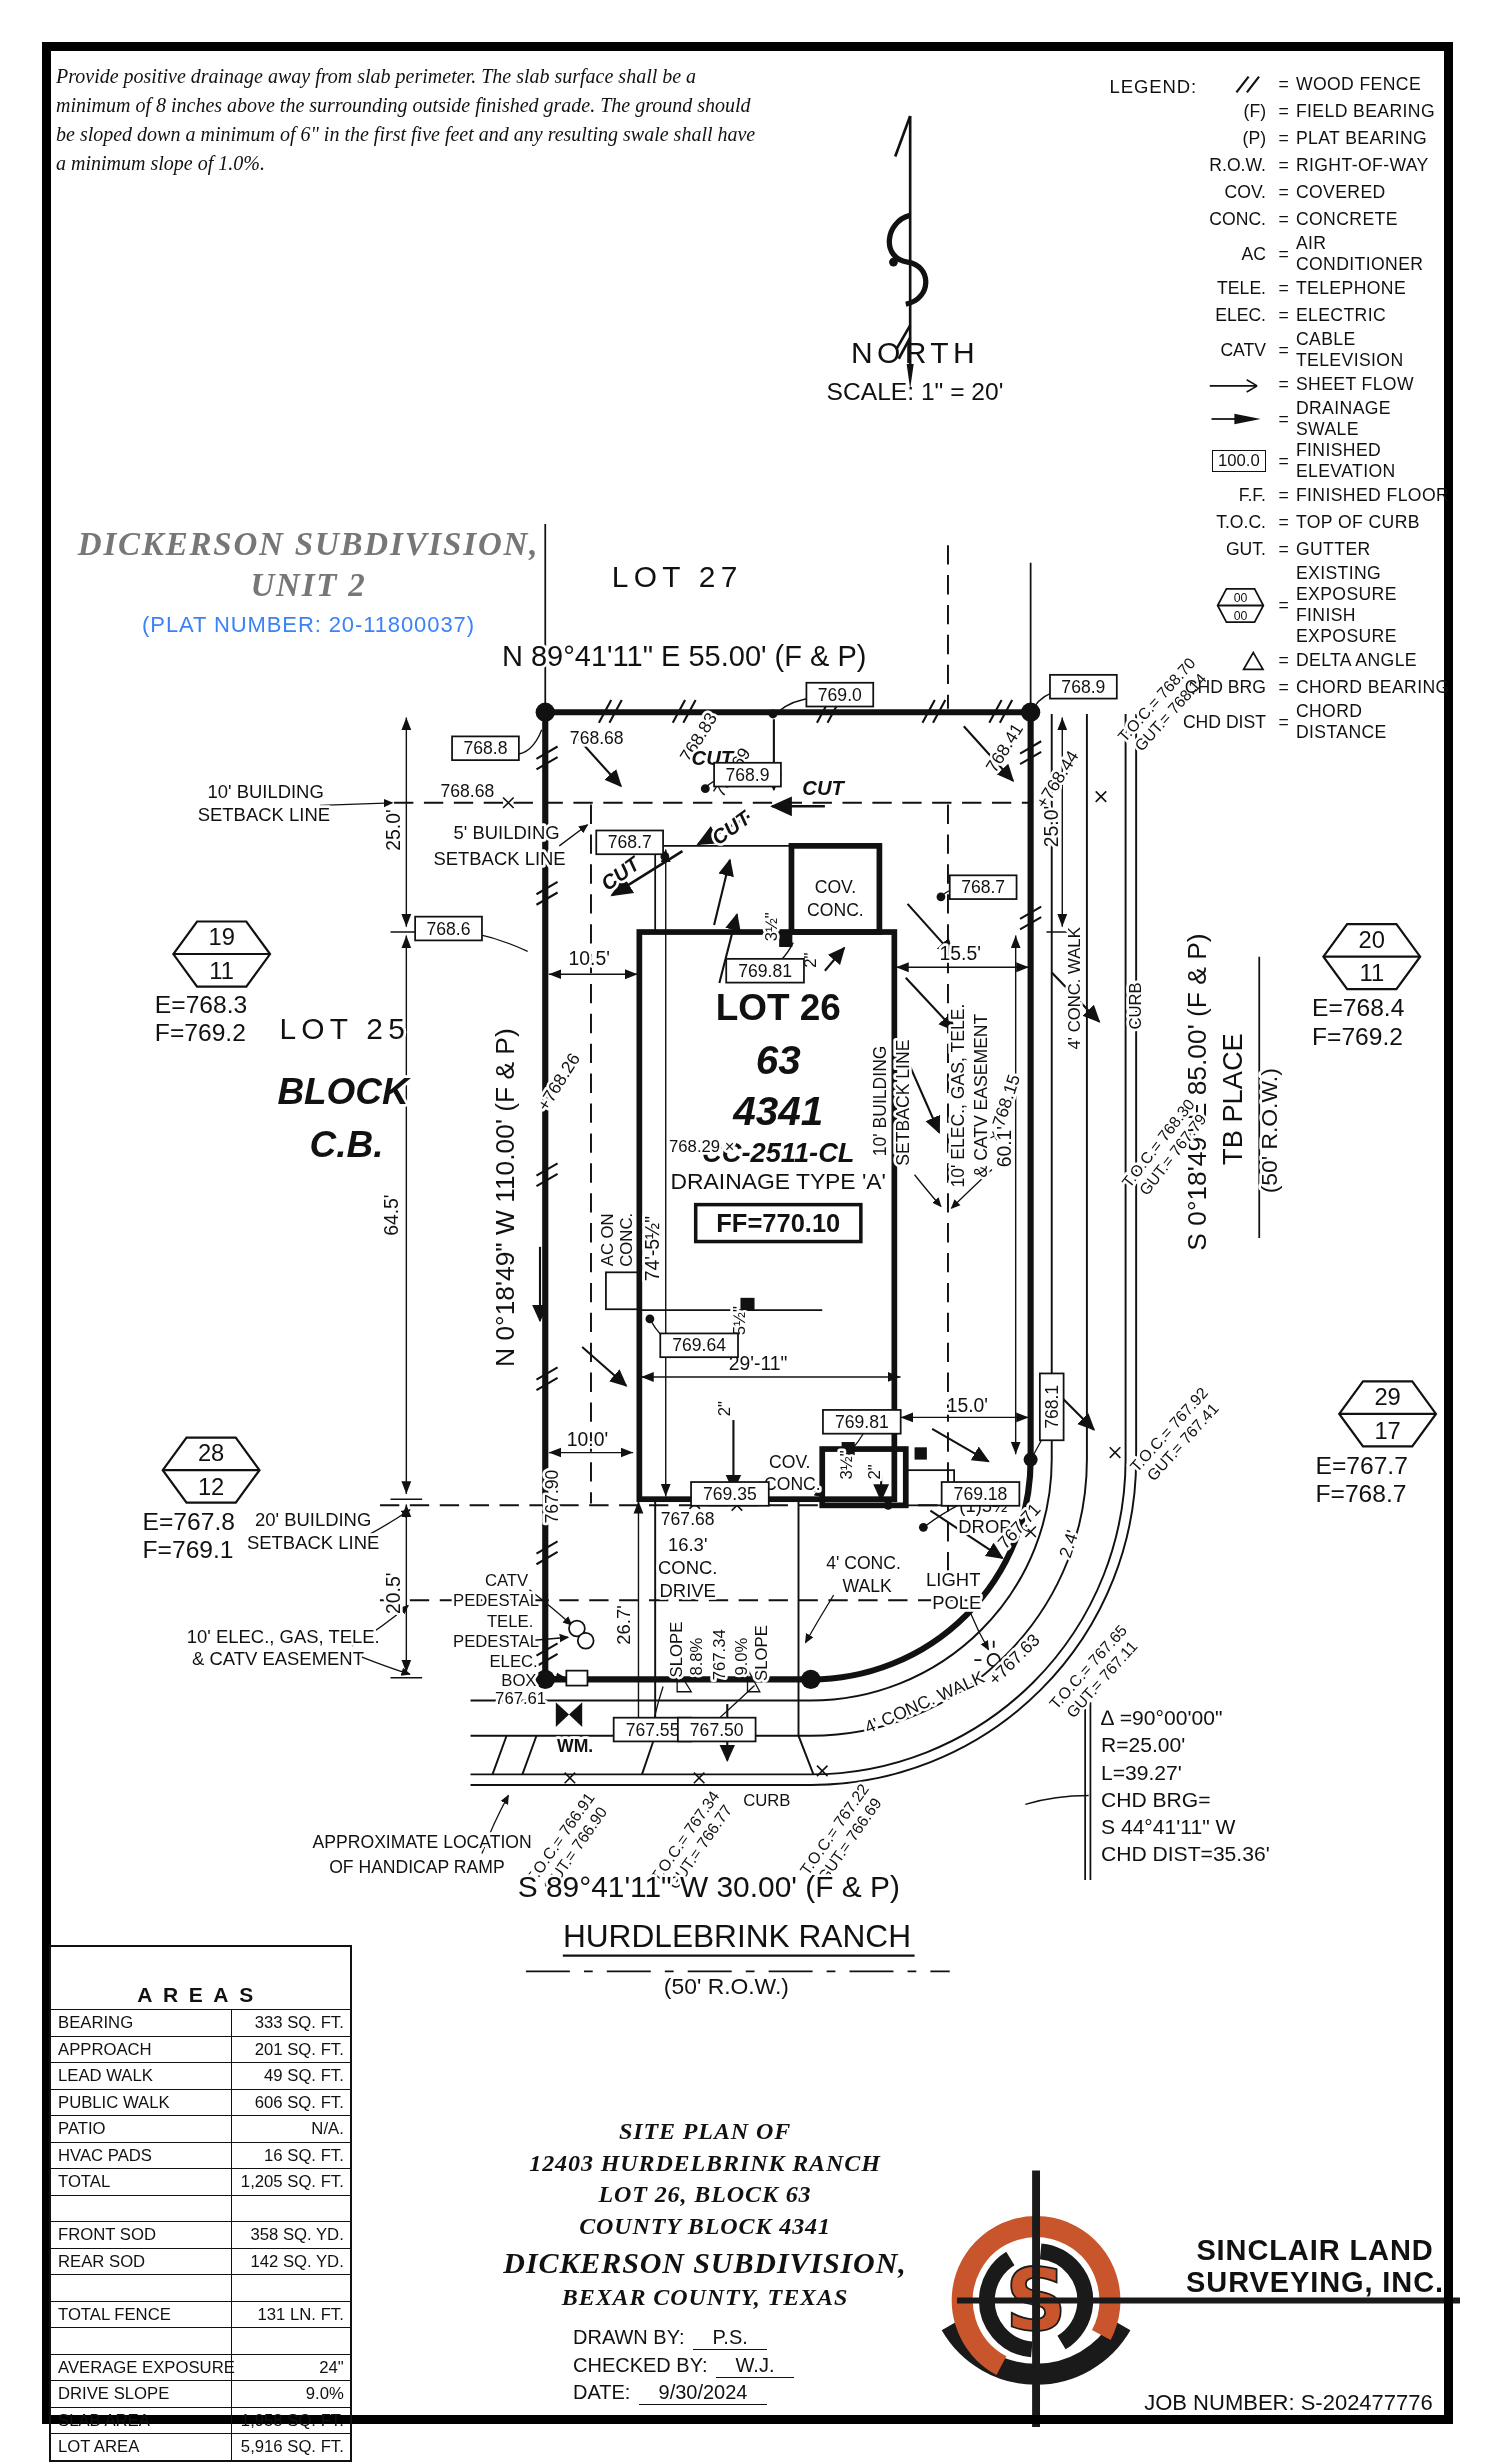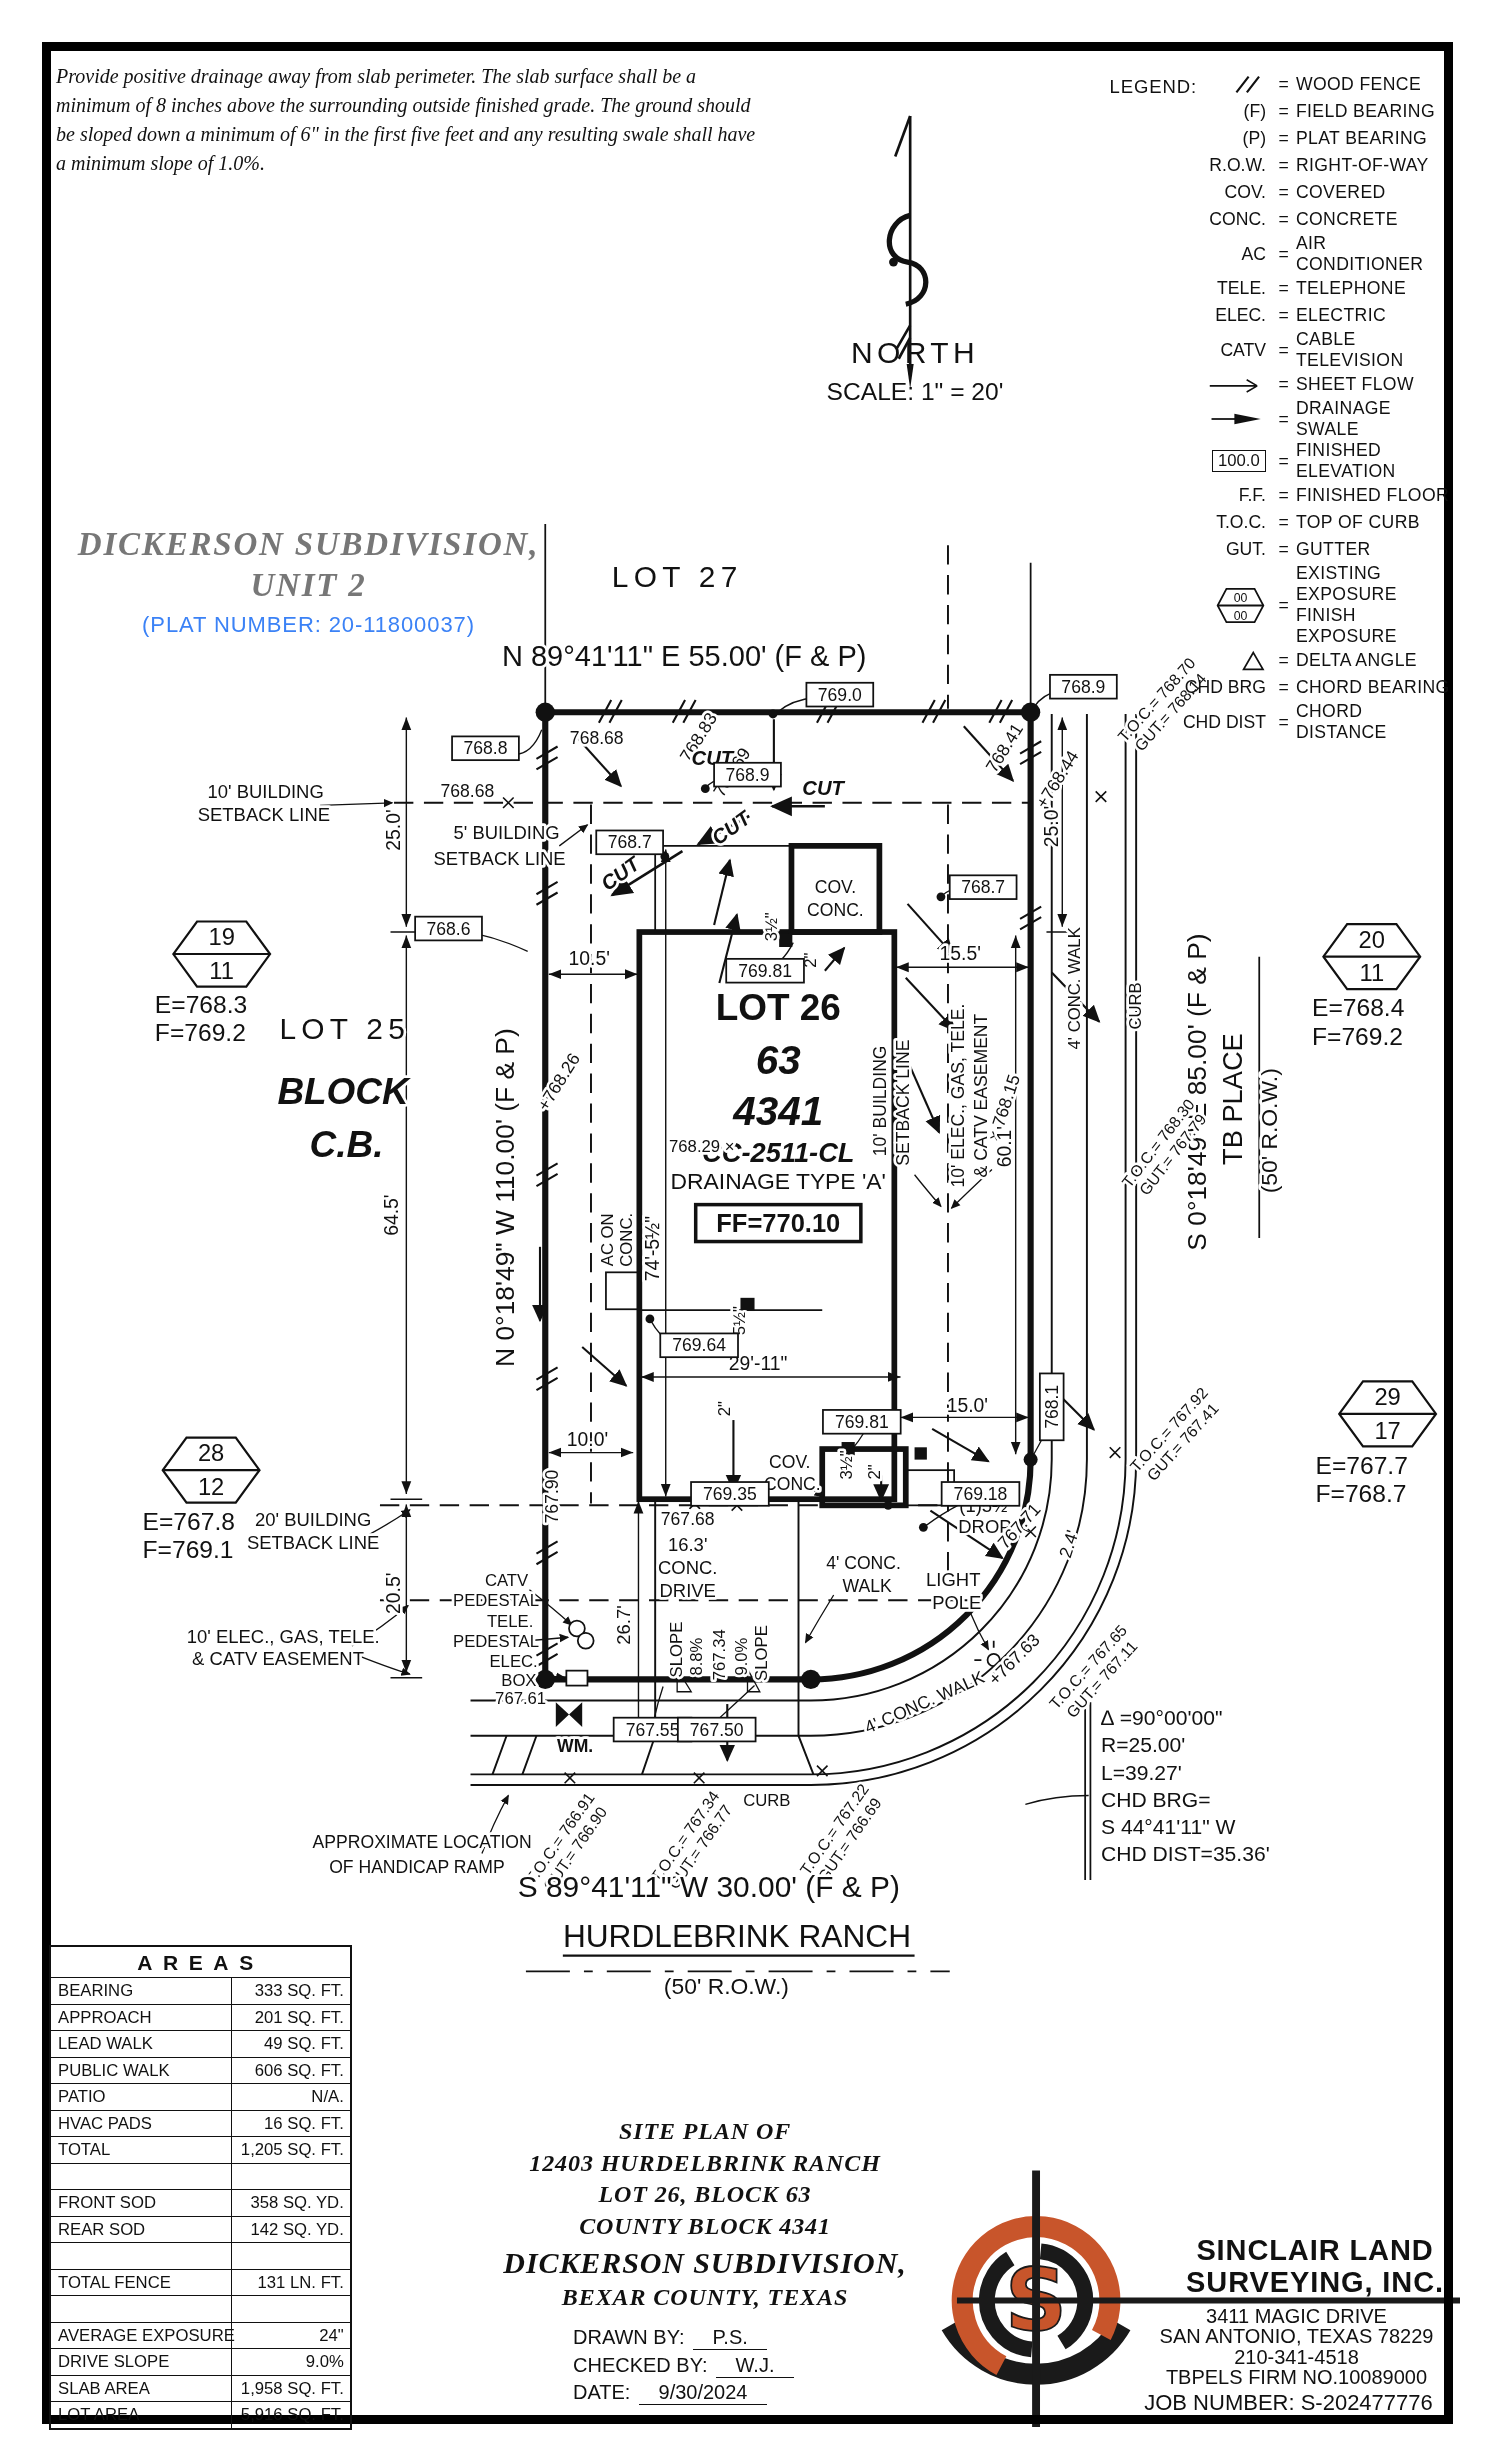--- a/index.html
+++ b/index.html
@@ -34,21 +34,21 @@
   .lg-rows{margin-left:0;}
   .lg-row{display:flex;align-items:center;min-height:27px;}
   .lg-sym{width:160px;text-align:right;font-size:17.6px;padding-right:5.3px;display:flex;
         justify-content:flex-end;align-items:center;}
   .lg-eq{width:24.6px;text-align:center;font-size:17.6px;}
   .lg-lbl{flex:1;font-size:17.6px;letter-spacing:0.4px;}
   .lg-box{border:1.8px solid #111;padding:0 5.3px;font-size:16.7px;}
   
   .areas{position:absolute;left:49px;top:1945px;width:303px;border:2.2px solid #111;box-sizing:border-box;}
   .areas-title{text-align:center;font-size:21px;font-weight:700;letter-spacing:10.6px;
-        border-bottom:1.8px solid #111;padding:3.5px 0 2.6px 0;}
+        border-bottom:1.8px solid #111;padding:3.5px 0 2.6px 0;margin-top:32px;}
   .a-row{display:flex;border-bottom:1.3px solid #111;height:25.5px;line-height:25.5px;}
   .a-row:last-child{border-bottom:none;}
   .a-lbl{width:58%;border-right:1.3px solid #111;padding-left:7px;font-size:16.7px;white-space:nowrap;}
   .a-val{flex:1;text-align:right;padding-right:6.2px;font-size:16.7px;white-space:nowrap;}
   
   .tblock{position:absolute;left:485px;top:2116px;width:440px;text-align:center;
         font-family:"Liberation Serif",serif;font-style:italic;font-weight:700;}
   .tb-line{font-size:24px;line-height:1.32;letter-spacing:0.9px;}
   .tb-line.big{font-size:30px;}
   .tb-fields{margin-top:12.3px;text-align:left;padding-left:88px;
@@ -758,22 +758,16 @@
         <div class="tb-field"><span>DRAWN  BY:</span><span class="val">P.S.</span></div>
         <div class="tb-field"><span>CHECKED  BY:</span><span class="val">W.J.</span></div>
         <div class="tb-field"><span>DATE:</span><span class="val">9/30/2024</span></div>
       </div>
   </div>
 
   <div class="sv-name">
     <div>SINCLAIR  LAND</div>
     <div>SURVEYING,  INC.</div>
   </div>
-  <div class="sv-addr">
-    <div>3411  MAGIC  DRIVE</div>
-    <div>SAN  ANTONIO,  TEXAS  78229</div>
-    <div>210-341-4518</div>
-    <div>TBPELS  FIRM  NO.10089000</div>
-  </div>
   <div class="sv-job">JOB  NUMBER:   S-202477776</div>
 
 </div>
 
 
 </body></html>

